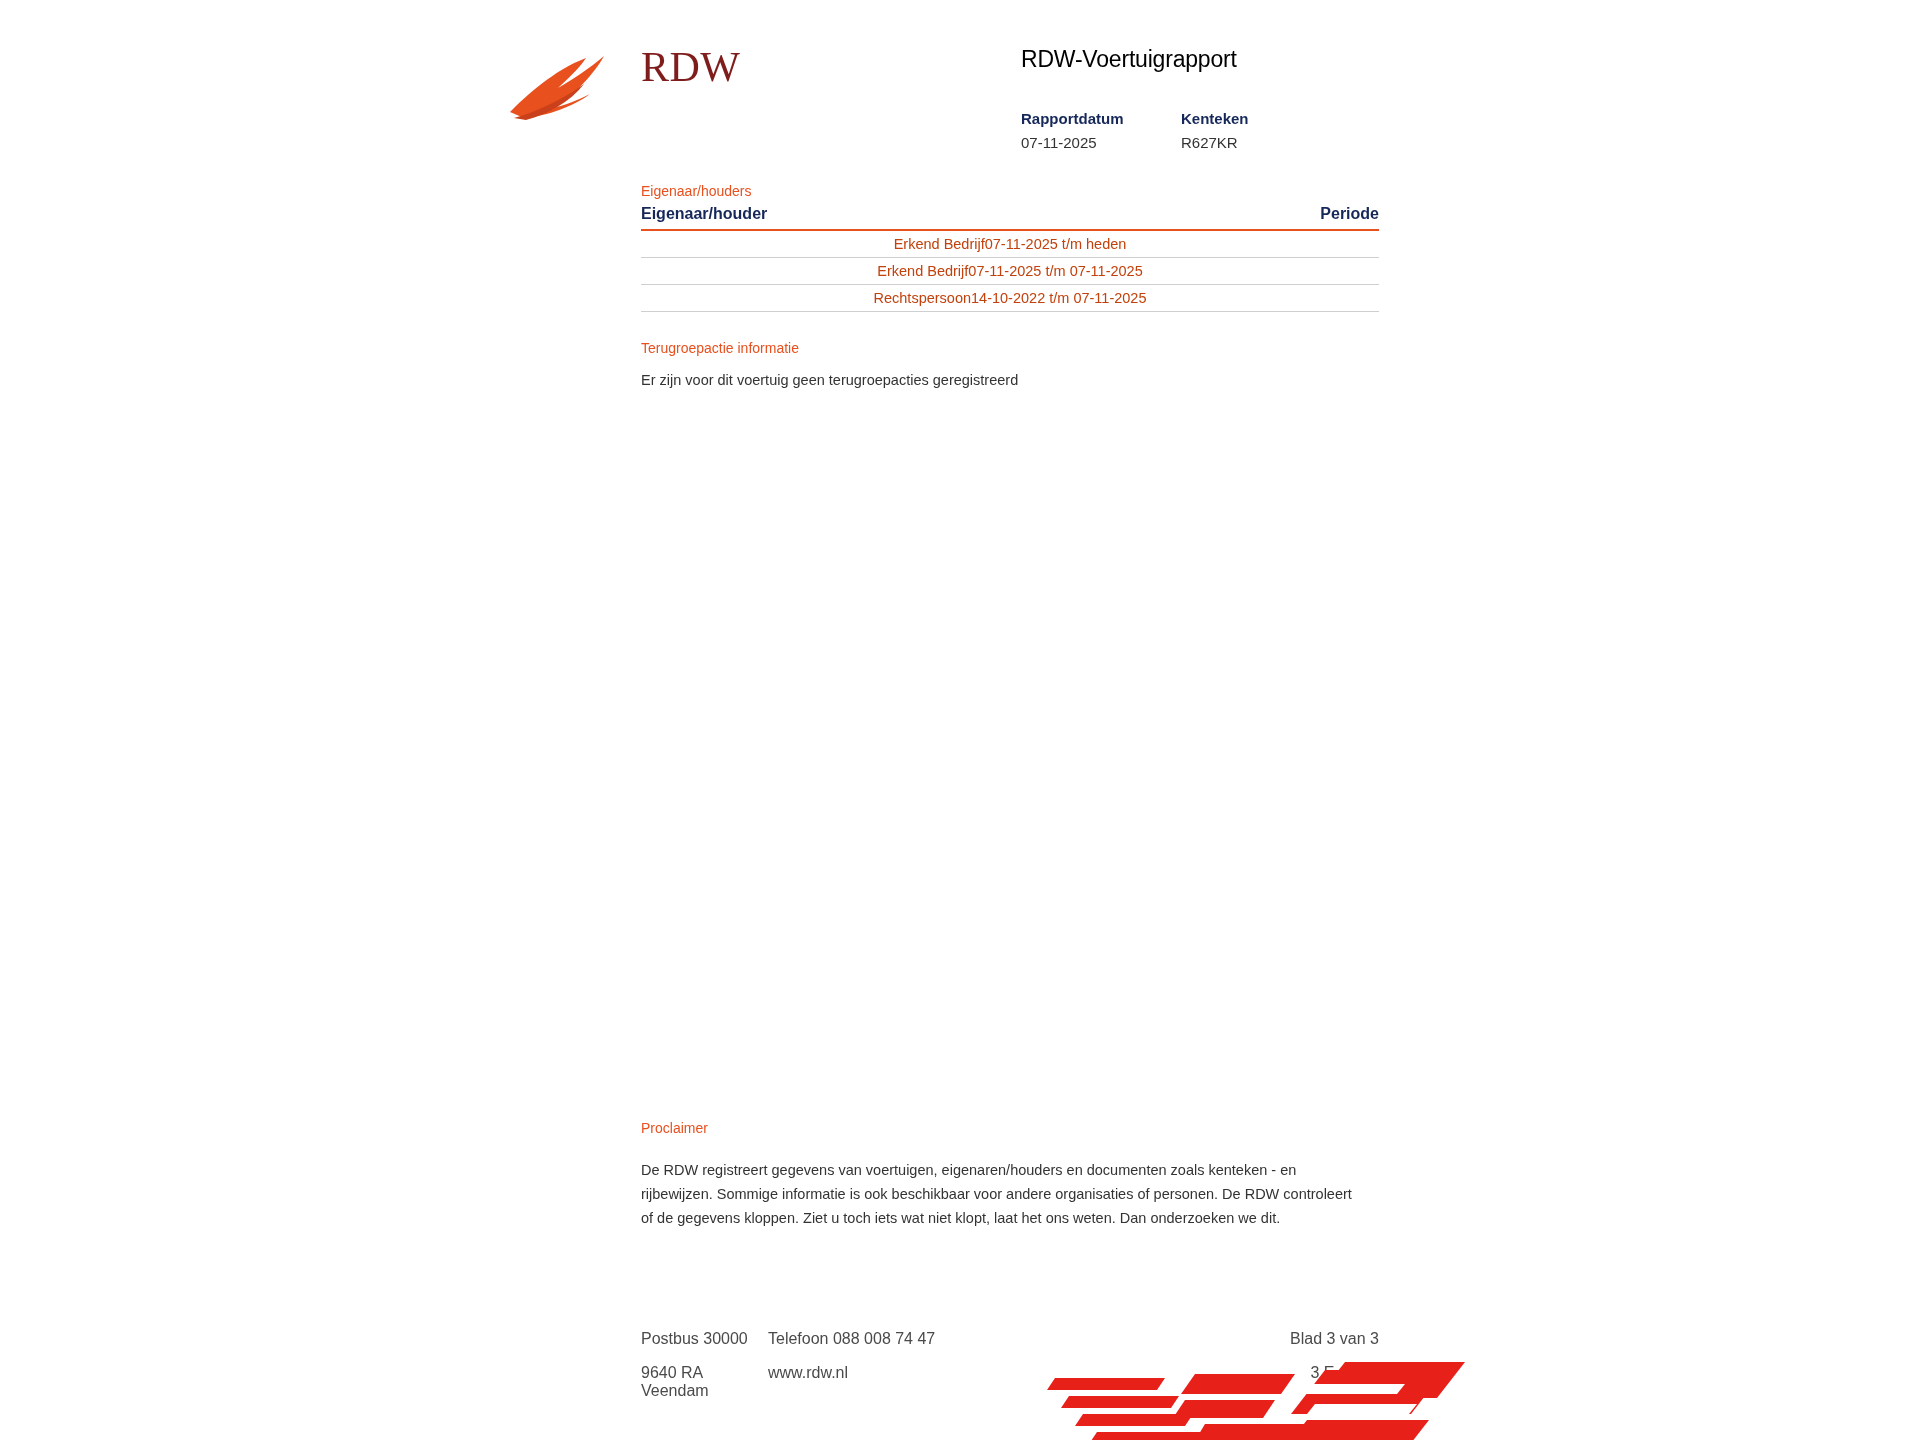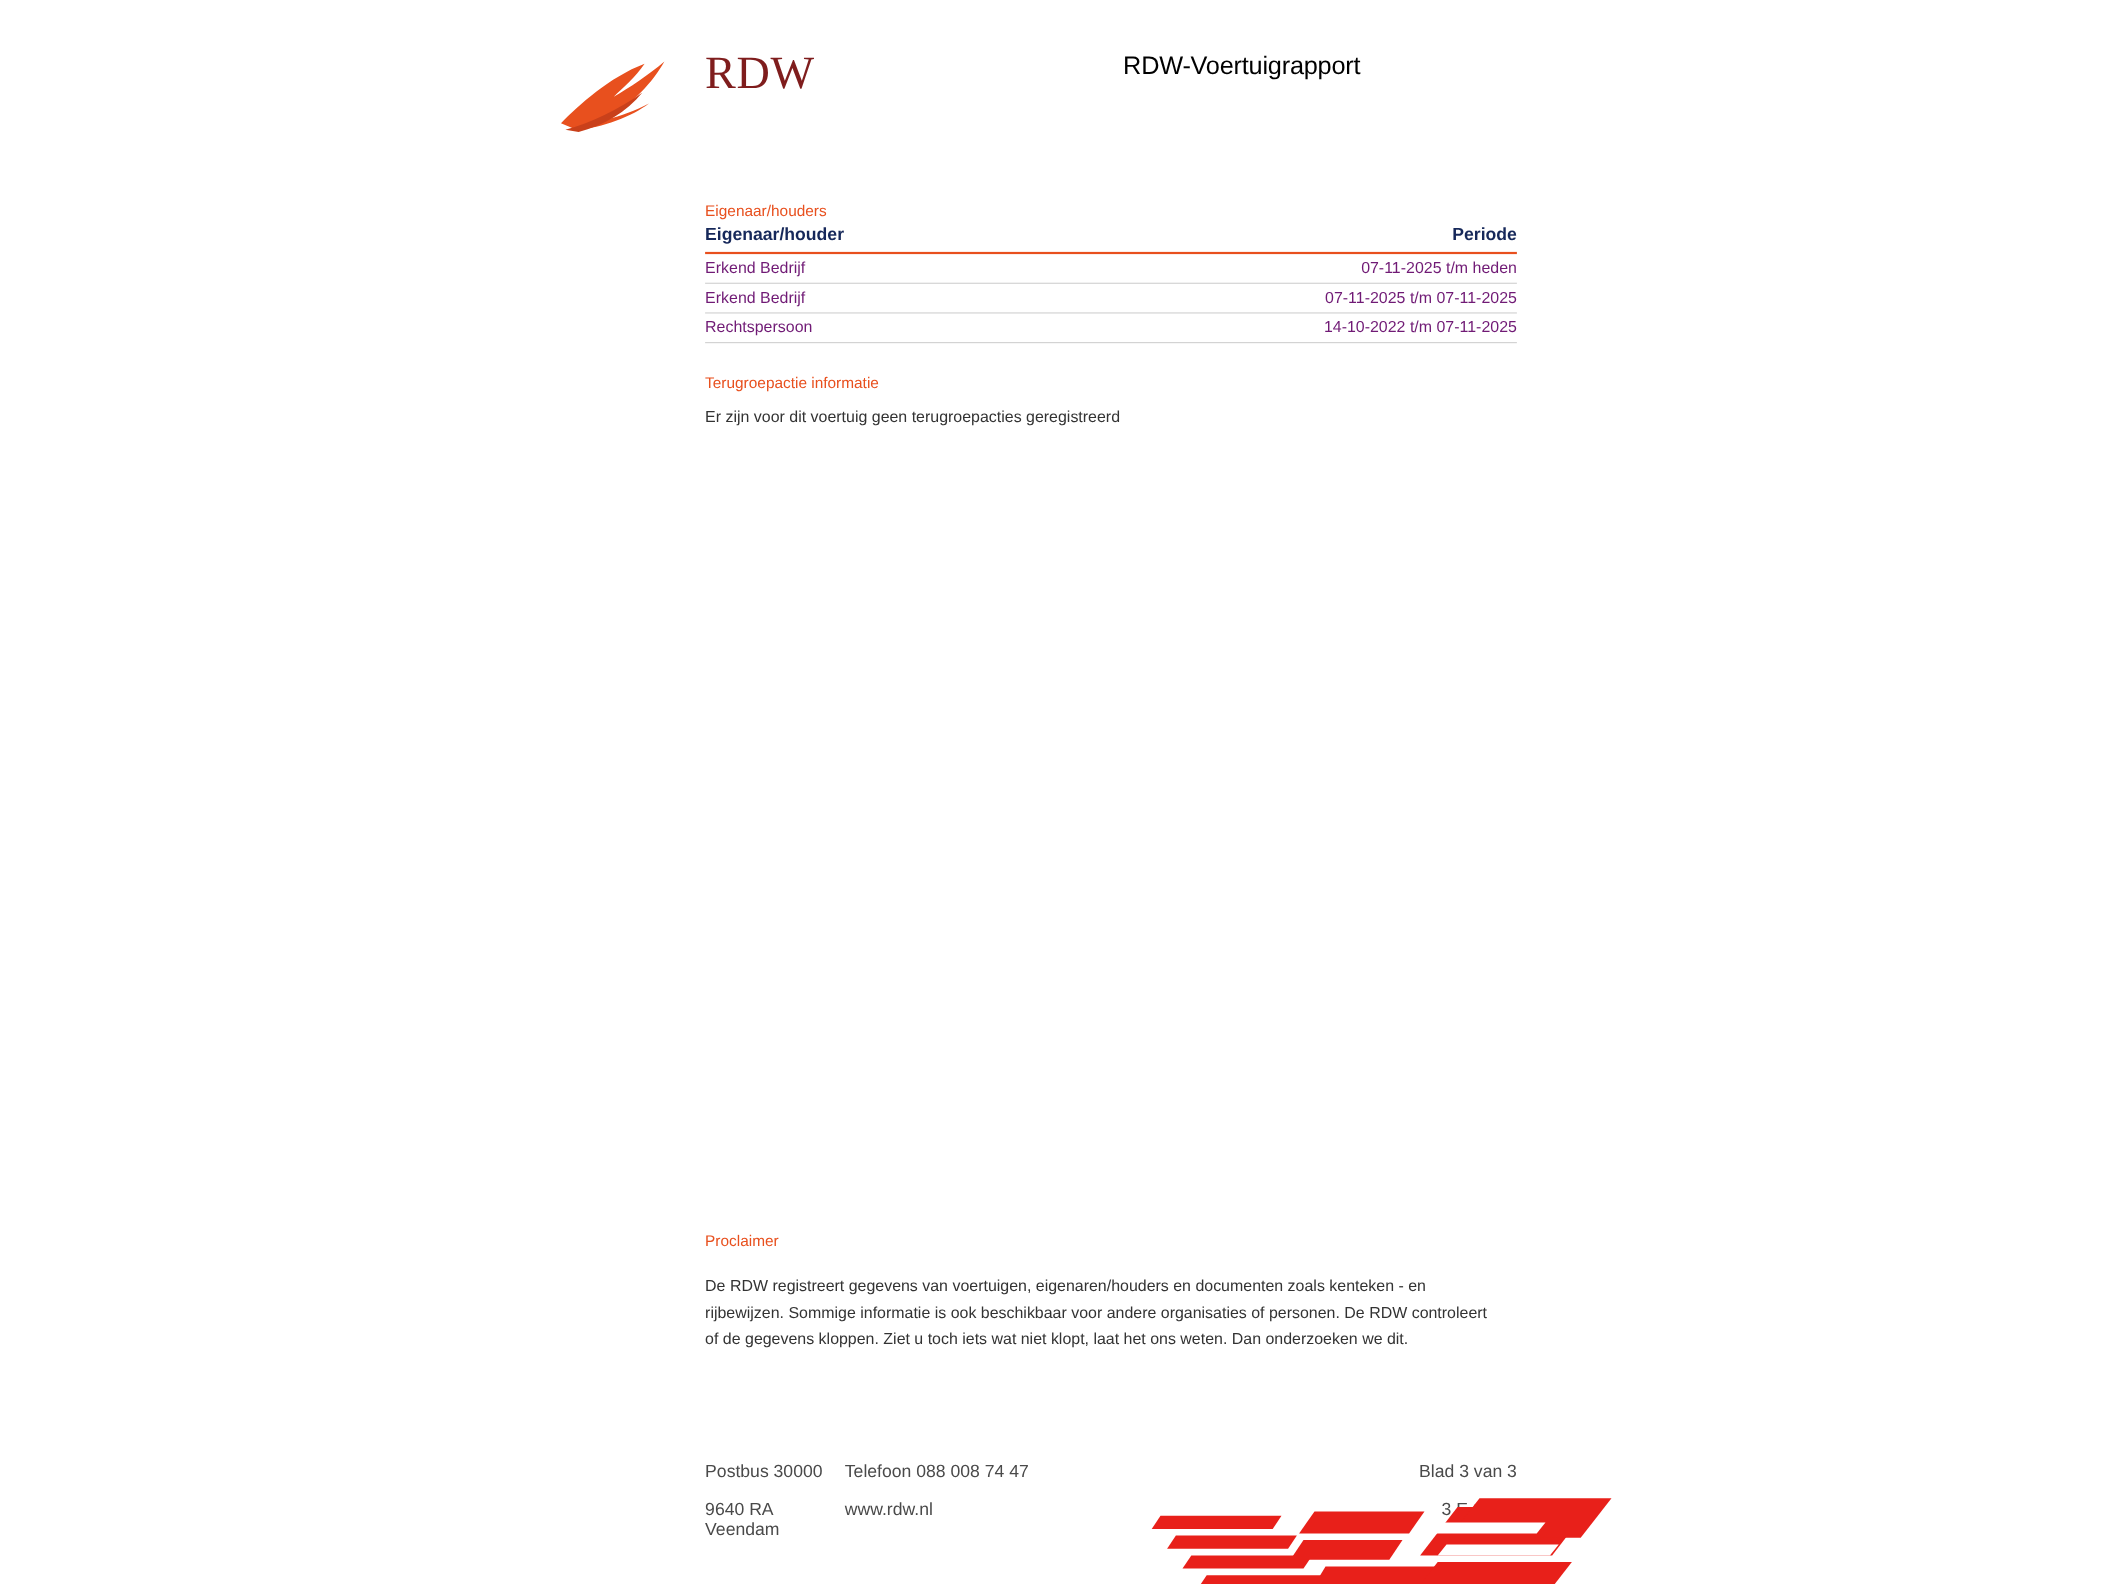--- a/index.html
+++ b/index.html
@@ -84,23 +84,23 @@
     display: flex;
     justify-content: space-between;
     font-size: 16px;
     font-weight: bold;
     color: #16285a;
     padding-bottom: 6px;
     border-bottom: 2px solid #e8501e;
   }
   .owners-row {
     display: flex;
-    justify-content: space-between;
+    justify-content: center;
     font-size: 14.5px;
-    color: #701a75;
+    color: #c2410c;
     padding: 5px 0 5px 0;
     border-bottom: 1px solid #cfcfcf;
   }
   .owners-row .period { text-align: right; }
   .recall-text {
     position: absolute;
     left: 641px;
     top: 372px;
     font-size: 14.5px;
     color: #333333;
@@ -154,20 +154,30 @@
   <div class="logo-mark">
     <svg width="120" height="70" viewBox="0 0 120 70" xmlns="http://www.w3.org/2000/svg">
       <path d="M2 62 C18 46 46 20 78 8 C70 20 58 30 50 38 C64 30 82 18 96 6 C86 24 66 46 44 58 C56 56 70 50 82 44 C66 56 40 66 16 68 Z" fill="#e8501e"></path>
       <path d="M6 68 C28 62 54 50 76 34 C62 52 40 64 18 70 Z" fill="#c9401a"></path>
     </svg>
   </div>
   <div class="logo-word">RDW</div>
 
   <div class="report-title">RDW-Voertuigrapport</div>
 
+  <div class="meta">
+    <div class="meta-col">
+      <div class="meta-label">Rapportdatum</div>
+      <div class="meta-value">07-11-2025</div>
+    </div>
+    <div class="meta-col">
+      <div class="meta-label">Kenteken</div>
+      <div class="meta-value">R627KR</div>
+    </div>
+  </div>
 
   <div class="section-heading" style="left:641px; top:183px;">Eigenaar/houders</div>
 
   <div class="owners">
     <div class="owners-head">
       <span>Eigenaar/houder</span>
       <span>Periode</span>
     </div>
     <div class="owners-row">
       <span>Erkend Bedrijf</span>

